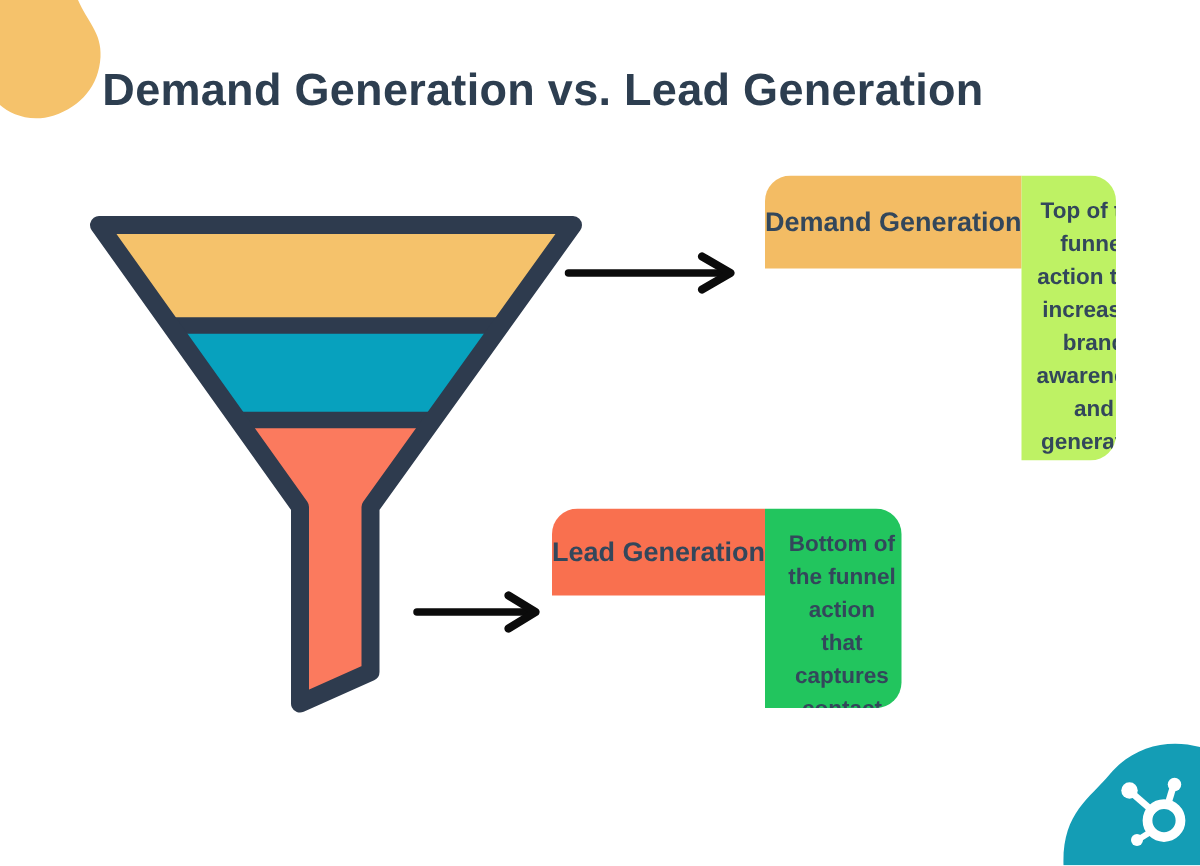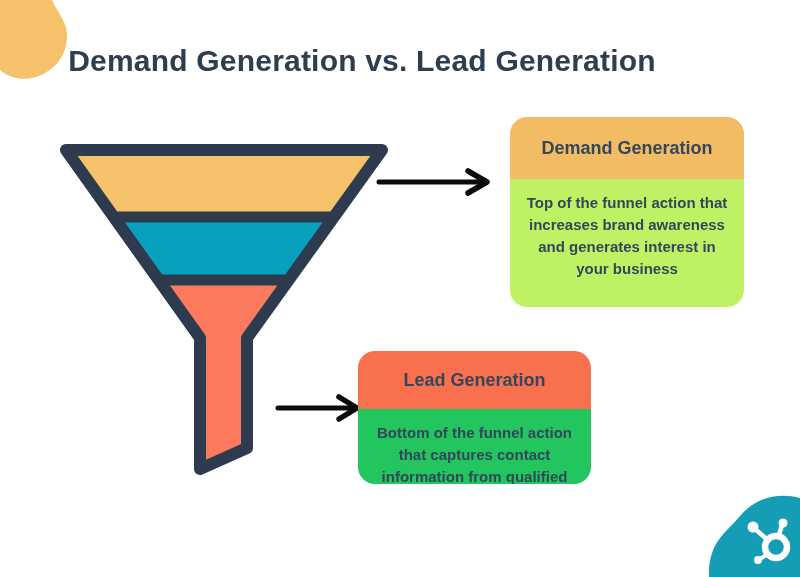--- a/index.html
+++ b/index.html
@@ -19,21 +19,21 @@
     font-weight: 800;
     color: #2D3E50;
     letter-spacing: 0.2px;
     margin: 0;
   }
 
   .card {
     border-radius: 17px;
     overflow: hidden;
     display: flex;
-    flex-direction: column;
+    flex-direction: row;
   }
   .card-header {
     display: flex;
     align-items: center;
     justify-content: center;
     font-size: 18px;
     font-weight: 700;
     color: #33475B;
     flex: 0 0 auto;
   }
@@ -45,21 +45,21 @@
     color: #33475B;
     text-align: center;
     white-space: pre-line;
     padding: 13px 10px 10px 10px;
     box-sizing: border-box;
   }
 
   #card-demand { left: 510px; top: 117px; width: 234px; height: 190px; }
   #card-demand .card-header { height: 62px; }
 
-  #card-lead { left: 358px; top: 339px; width: 233px; height: 133px; margin-top: 12px; }
+  #card-lead { left: 368px; top: 339px; width: 233px; height: 133px; }
   #card-lead .card-header { height: 58px; }
 
   svg { display: block; }
 </style>
 </head>
 <body>
 
 <svg class="abs" style="left:0; top:0;" width="72" height="82" viewBox="0 0 72 82">
   <path d="M 0 0 L 52 0 C 58 14, 68 22, 67 38 C 66 57, 54 71, 36 77 C 20 82, 7 76, 0 70 Z" fill="#F5C26B"></path>
 </svg>

